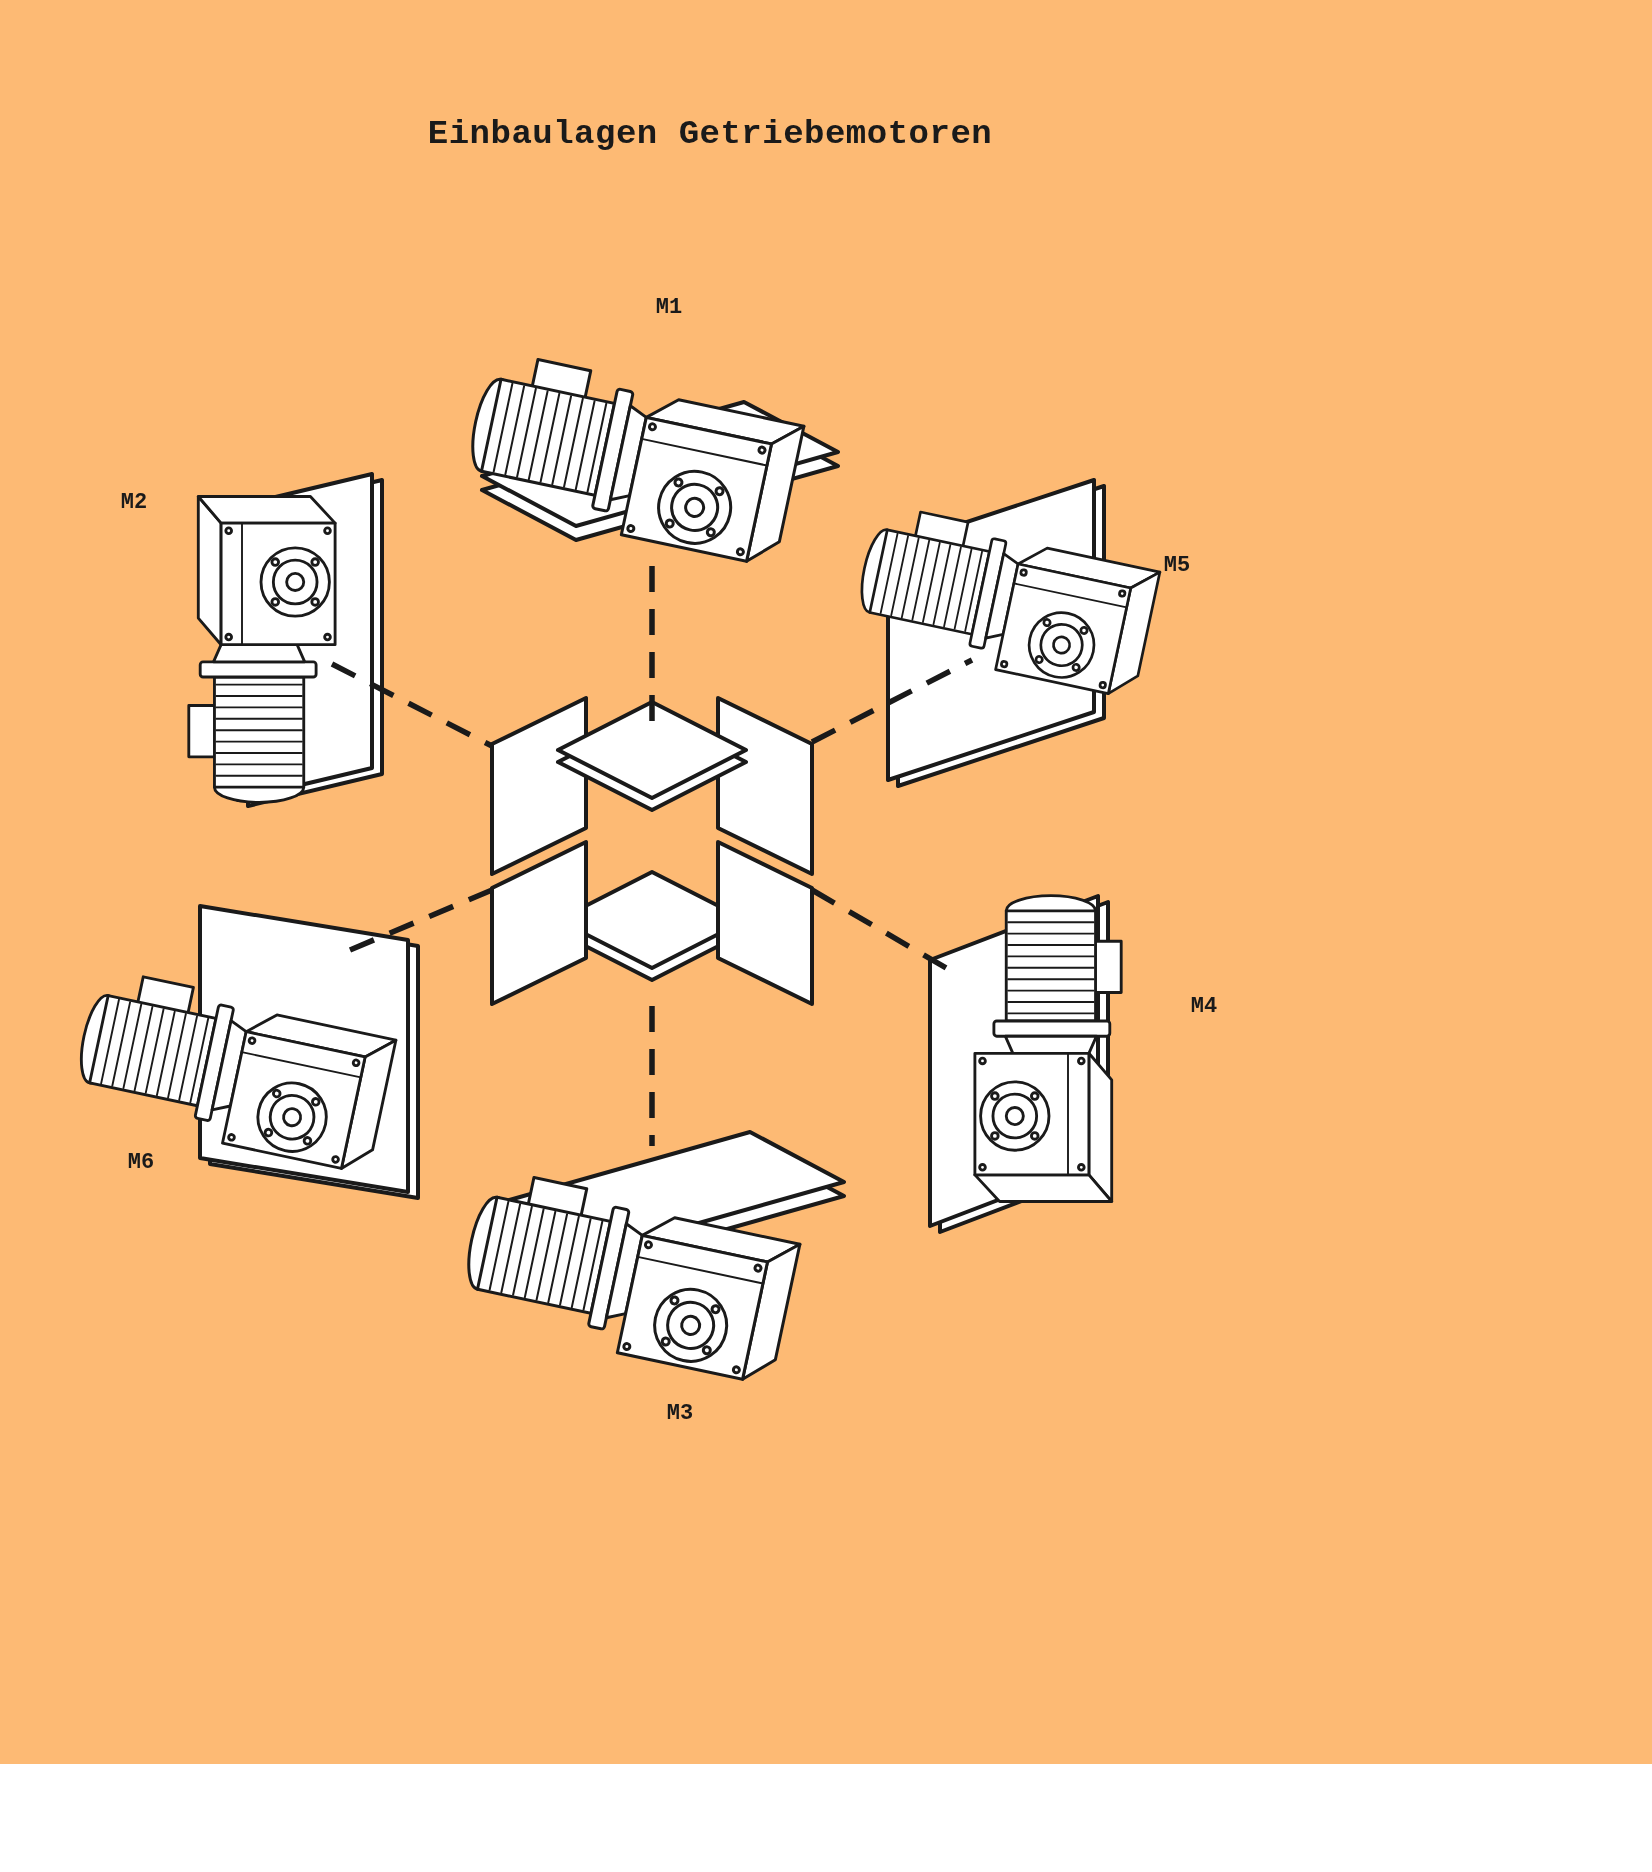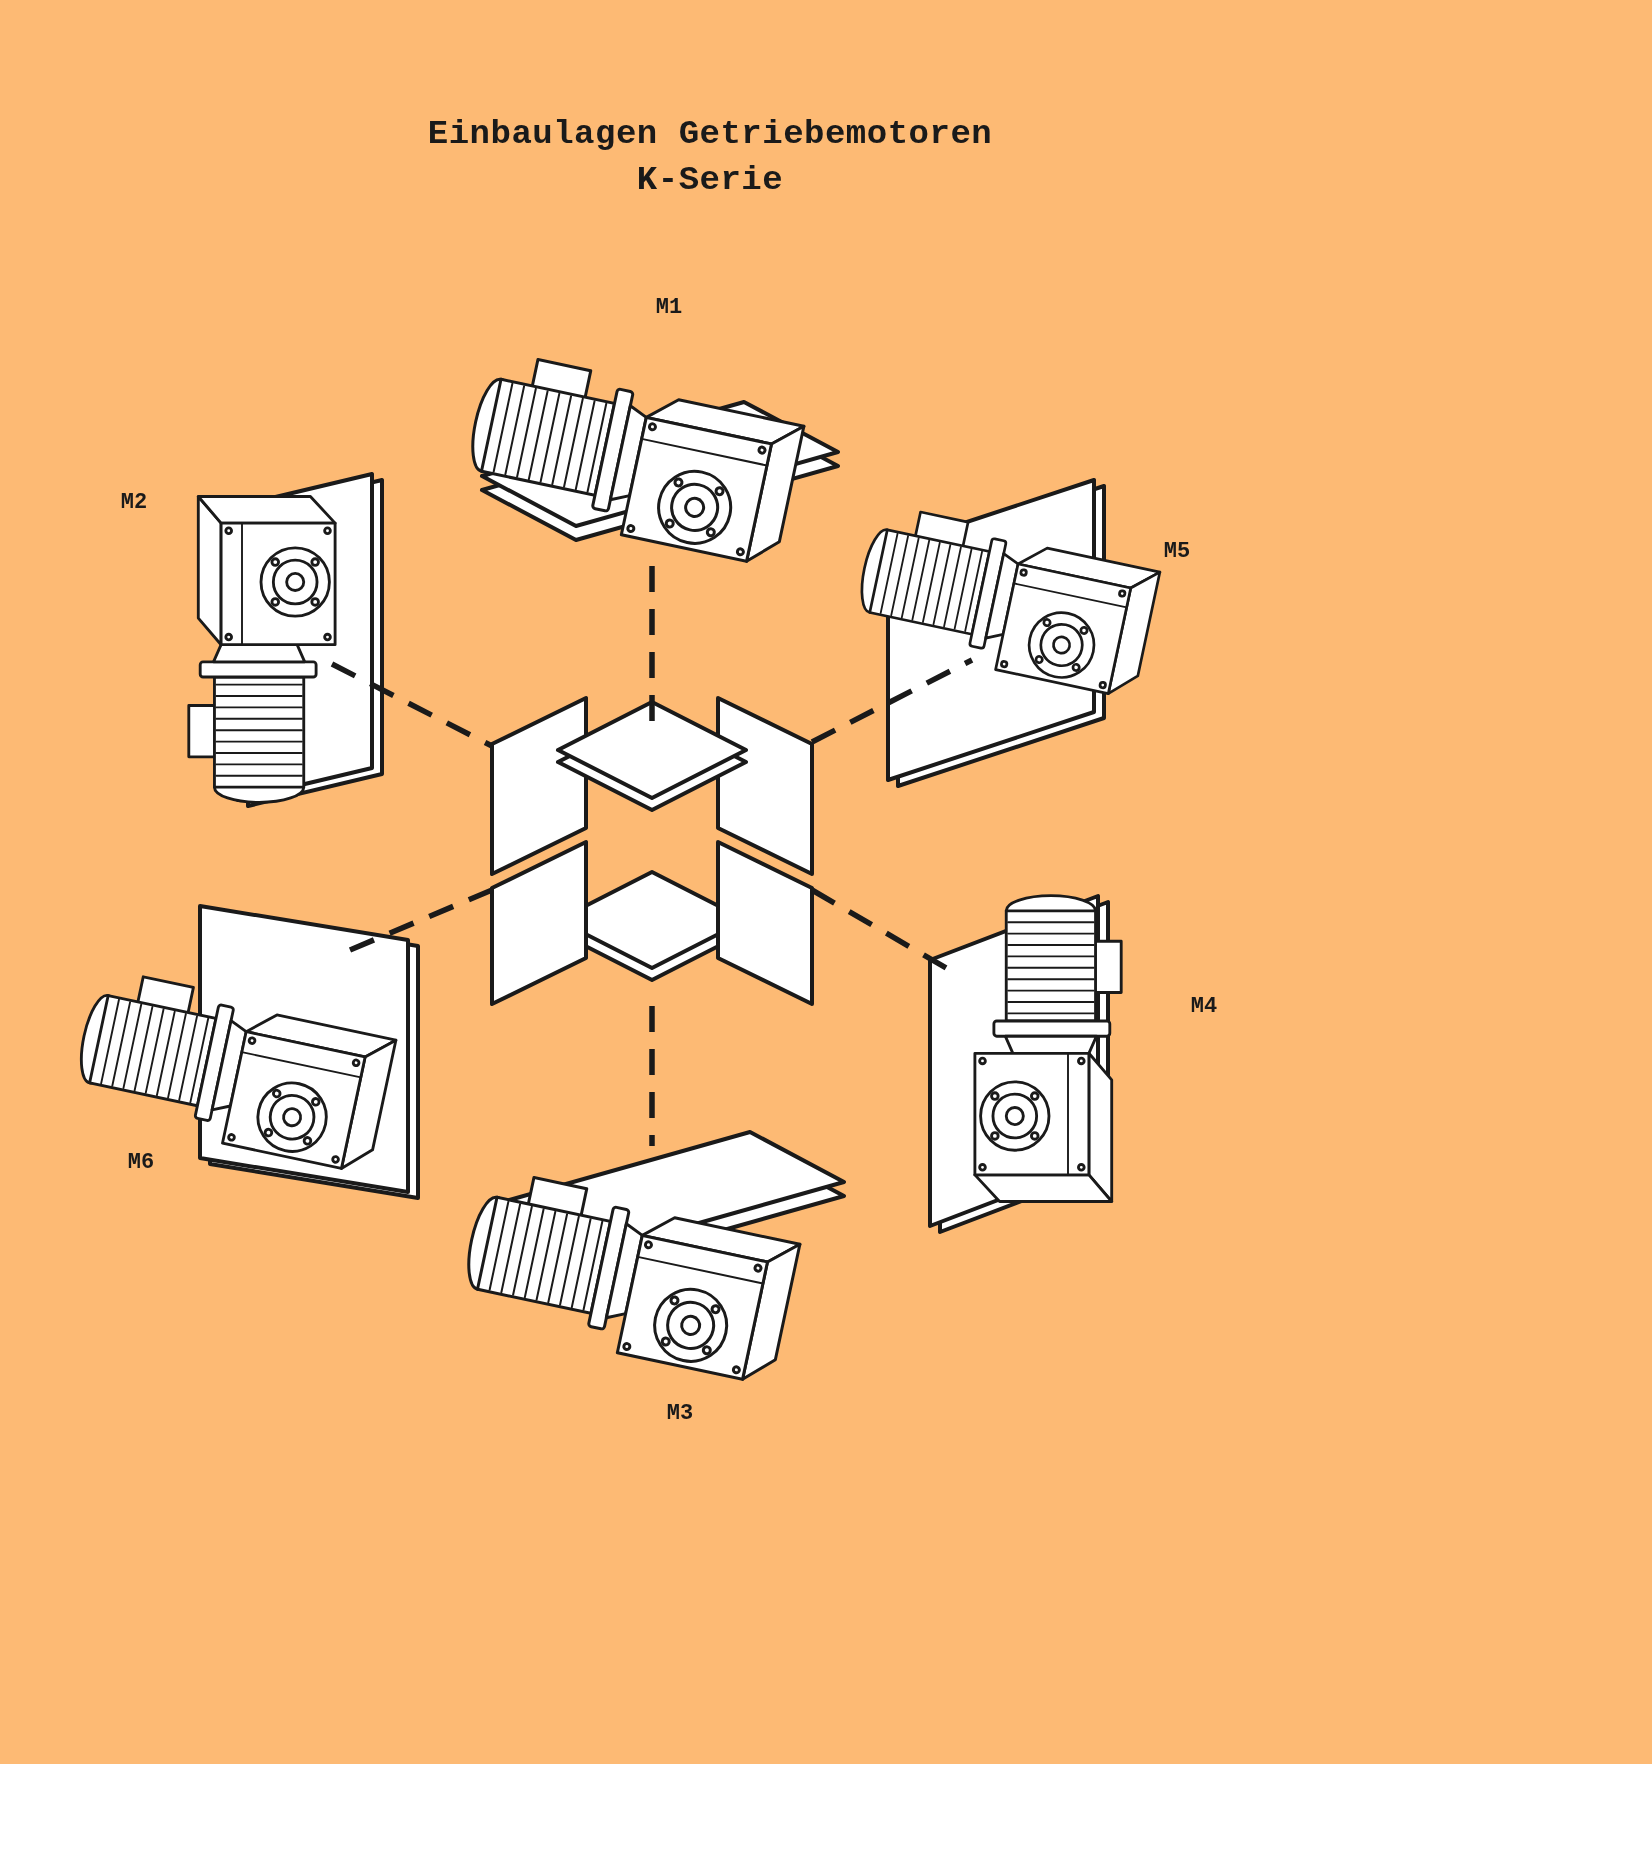--- a/index.html
+++ b/index.html
@@ -127,23 +127,22 @@
     <use href="#gearmotor" transform="translate(484,344) rotate(12)"></use>
     <use href="#gearmotor" transform="translate(185,810) scale(0.95) rotate(-90)"></use>
     <use href="#gearmotor" transform="translate(872,498) scale(0.9) rotate(12)"></use>
     <use href="#gearmotor" transform="translate(92,962) scale(0.95) rotate(12)"></use>
     <use href="#gearmotor" transform="translate(1125,888) scale(0.95) rotate(90)"></use>
     <use href="#gearmotor" transform="translate(480,1162) rotate(12)"></use>
   </svg>
 
   <div class="title-block">
     <div>Einbaulagen Getriebemotoren</div>
-    <div>K-Serie</div>
   </div>
 
   <span class="pos-label" style="left:669px; top:307px;">M1</span>
   <span class="pos-label" style="left:134px; top:502px;">M2</span>
   <span class="pos-label" style="left:680px; top:1413px;">M3</span>
   <span class="pos-label" style="left:1204px; top:1006px;">M4</span>
-  <span class="pos-label" style="left:1177px; top:551px;">M5</span>
+  <span class="pos-label" style="left:1177px; top:565px;">M5</span>
   <span class="pos-label" style="left:141px; top:1154px;margin-top:8px;">M6</span>
 
 </div>
 
 </body></html>

